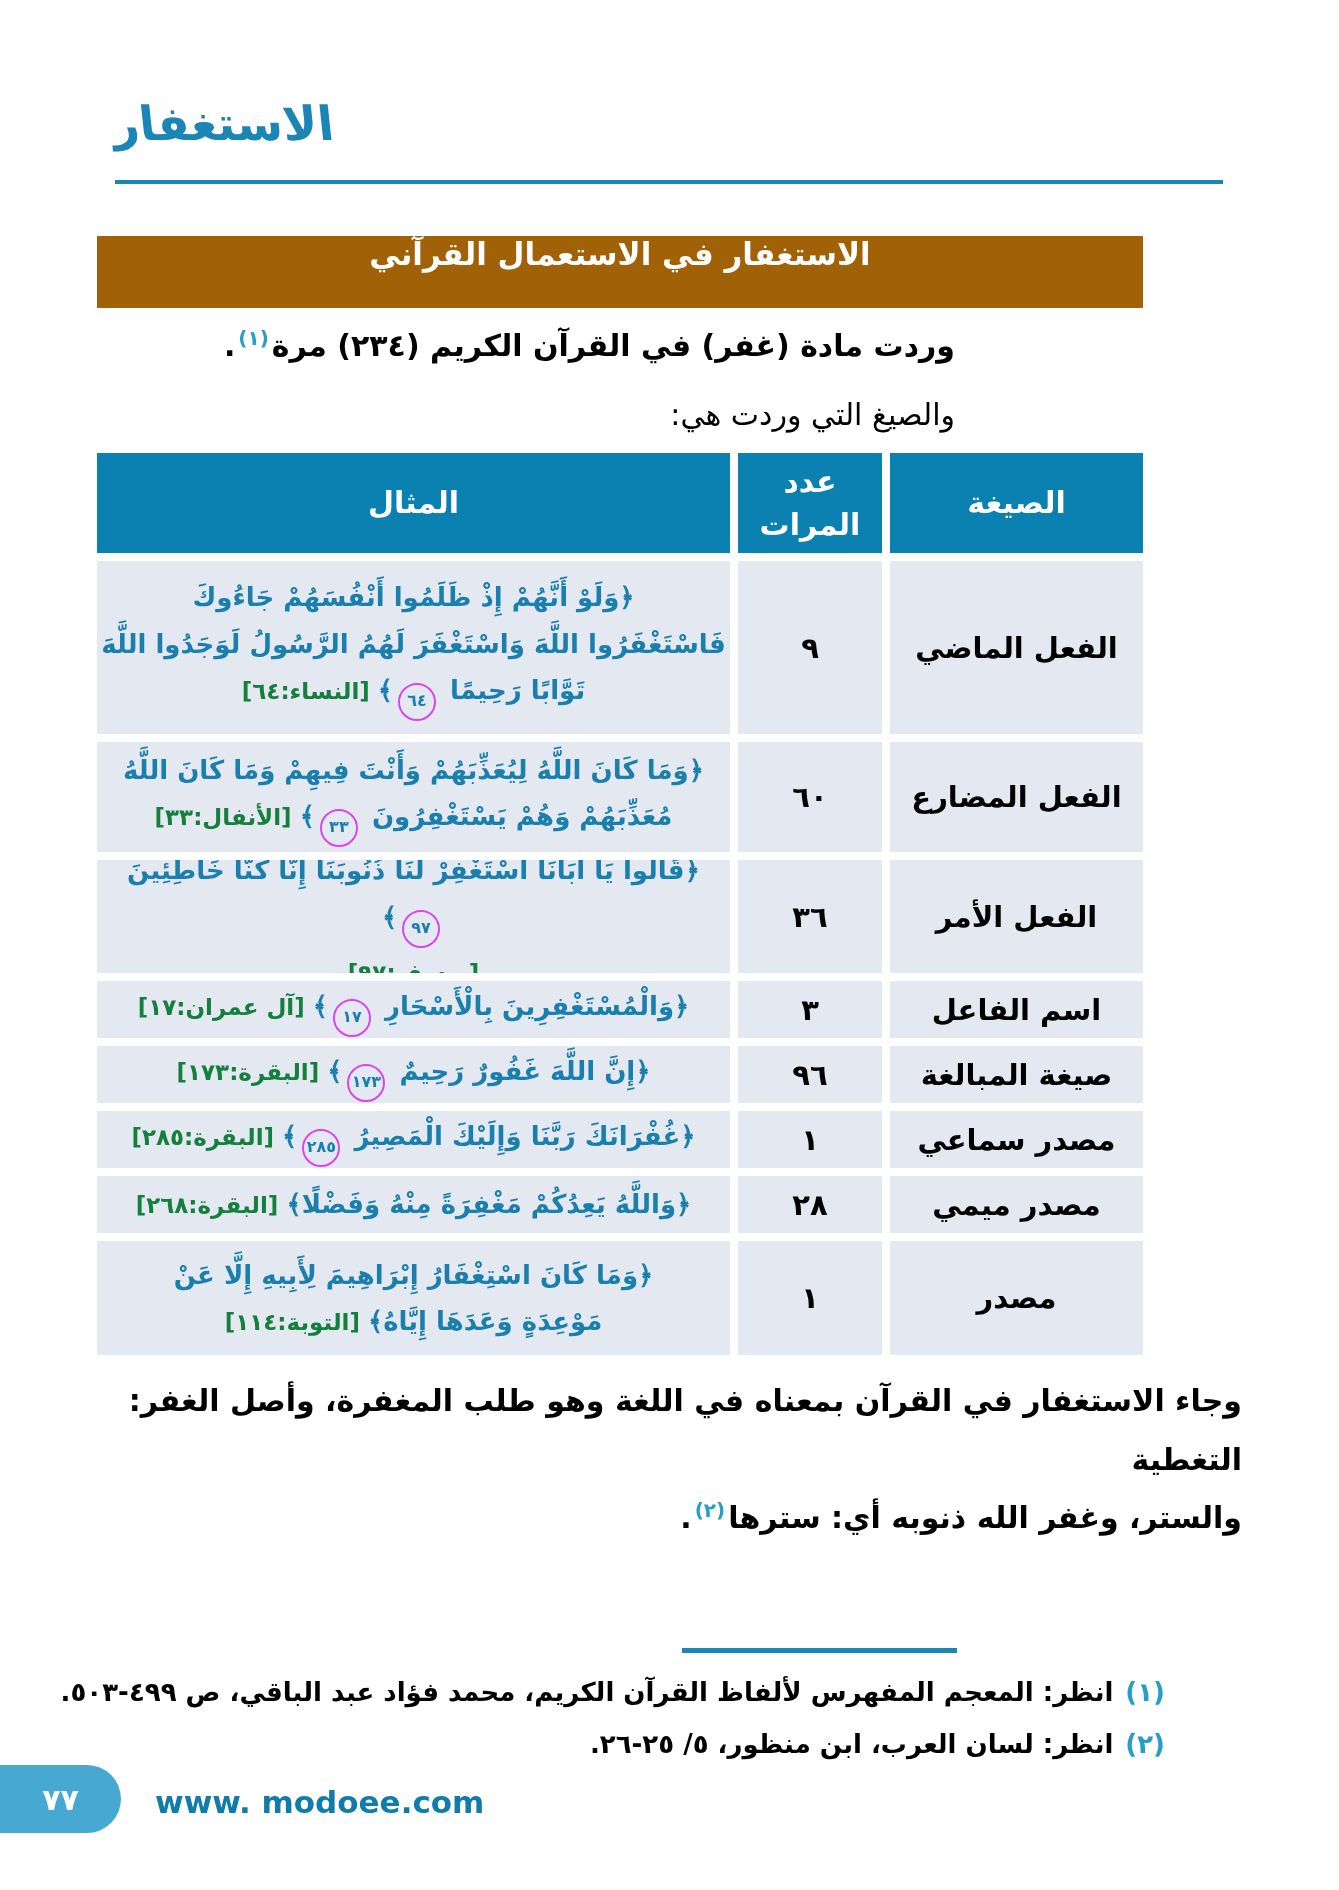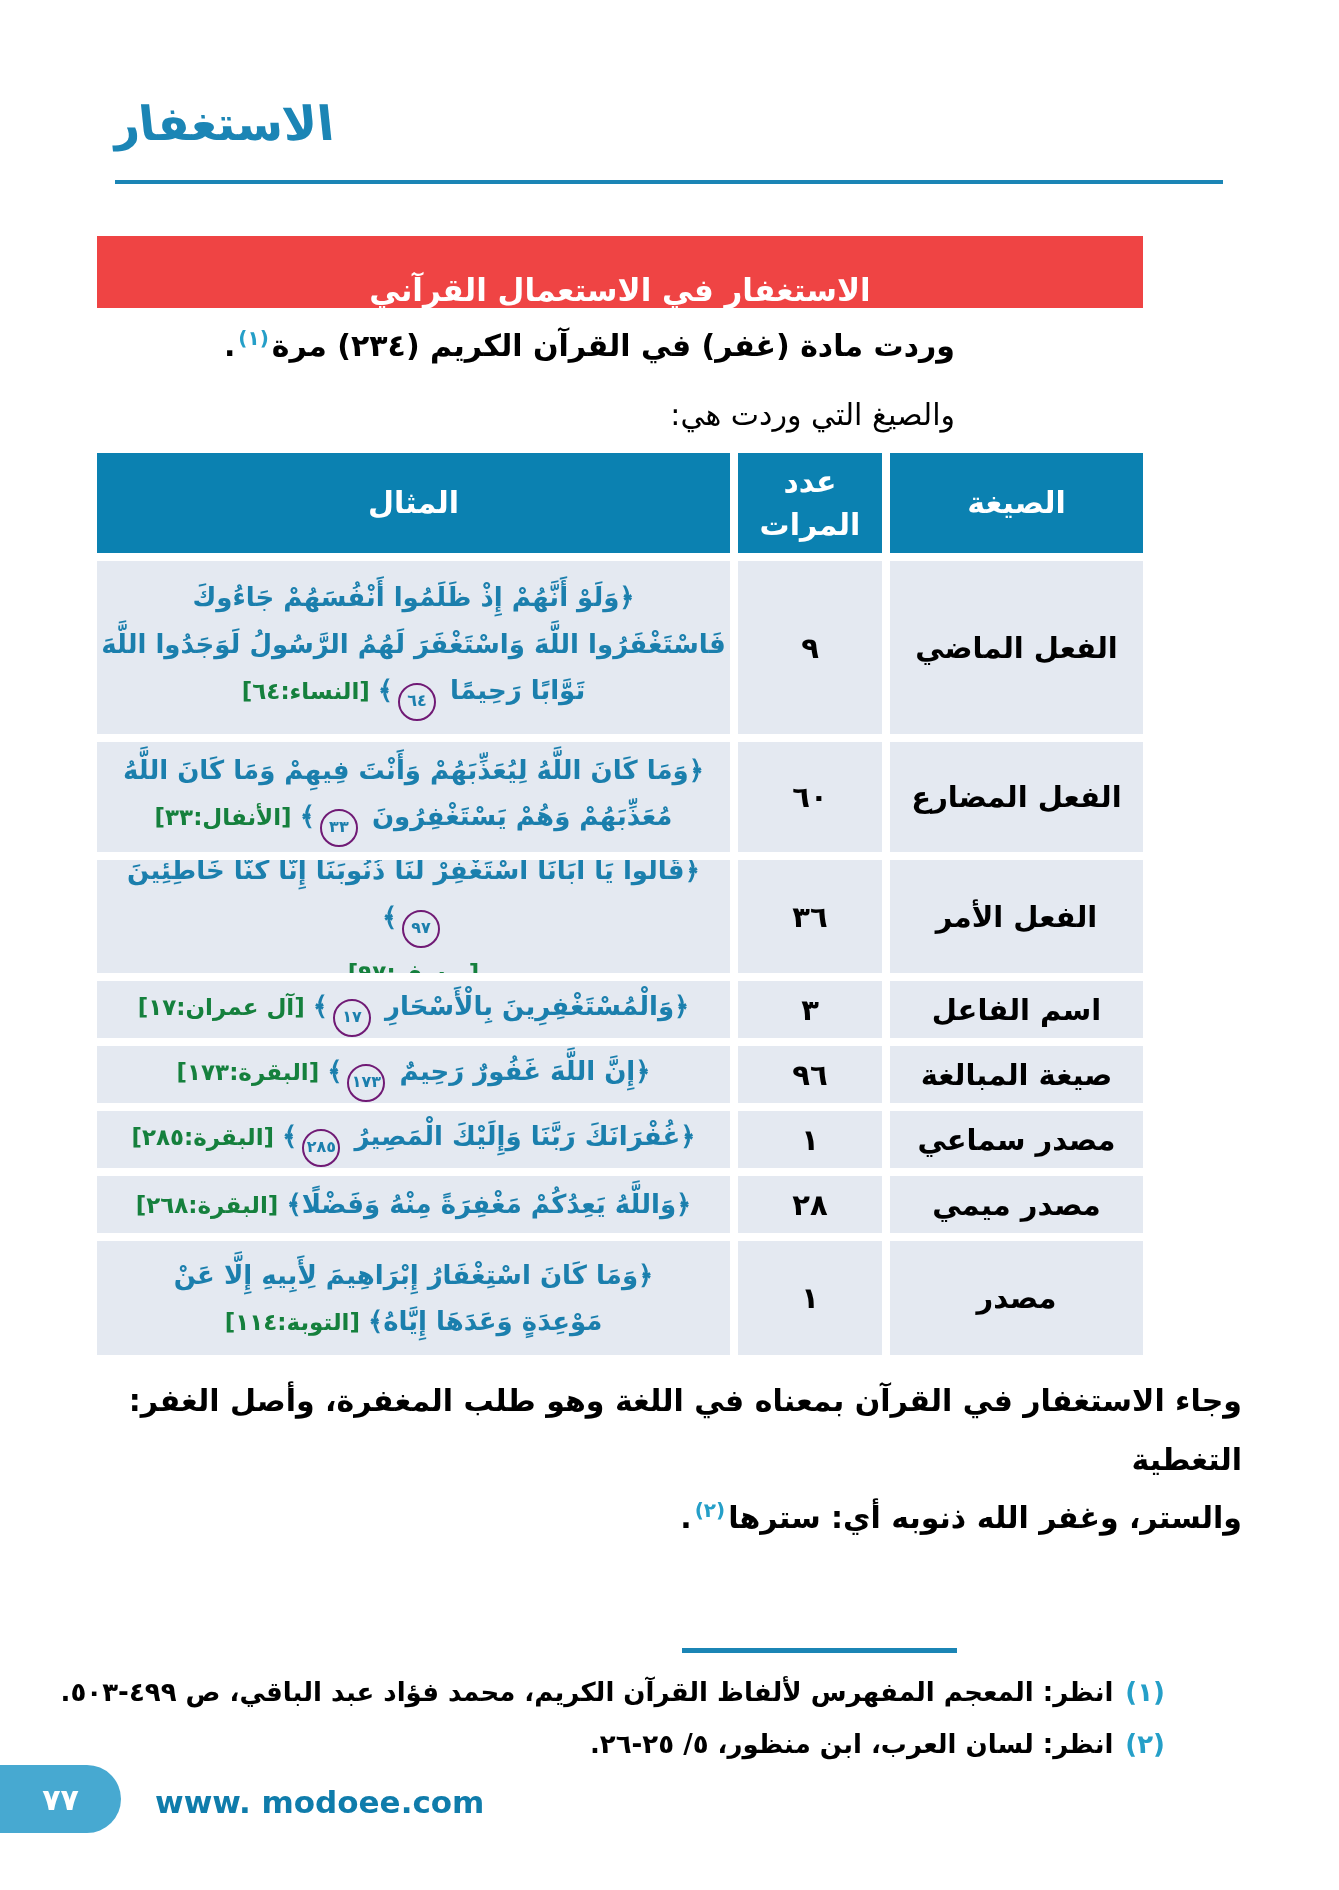--- a/index.html
+++ b/index.html
@@ -16,22 +16,22 @@
     transform:skewX(6deg);
   }
   .chapter-rule {
     position:absolute; left:115px; top:180px; width:1108px; height:4px;
     background:#1b85b5;
   }
 
   
   .banner {
     position:absolute; left:97px; top:236px; width:1046px; height:72px;
-    background:#ef4444; color:#ffffff;
-    display:flex; align-items:flex-end; justify-content:center;
+    background:#a16207; color:#ffffff;
+    display:flex; align-items:flex-start; justify-content:center;
     font-size:31px; font-weight:bold;
   }
 
   
   .intro1 { position:absolute; right:384px; top:326px; font-size:30px; font-weight:bold; white-space:nowrap; }
   .intro2 { position:absolute; right:384px; top:397px; font-size:30px; font-weight:normal; white-space:nowrap; }
   .fn-sup { color:#259fc8; font-size:20px; vertical-align:super; font-weight:bold; margin:0 3px; }
 
   
   .qtable {
@@ -49,21 +49,21 @@
     background:#0b81b1; color:#ffffff; font-weight:bold; font-size:30px;
     text-align:center; line-height:1.45; padding:0 14px;
   }
   .cell.form  { font-weight:bold; font-size:29px; padding:12px 12px; text-align:center; }
   .cell.count { font-size:29px; font-weight:bold; }
   .cell.example { padding:4px 4px; }
   .ex-inner { width:100%; text-align:center; color:#1b7fad; font-weight:bold; font-size:26px; }
   .verse { white-space:pre-line; line-height:1.78; }
   .ayah {
     display:inline-block; width:34px; height:34px; line-height:31px;
-    border:2px solid #701a75; border-radius:50%;
+    border:2px solid #d946ef; border-radius:50%;
     font-size:16px; text-align:center; vertical-align:-7px; margin:0 5px;
     color:#1b7fad; font-weight:bold;
   }
   .ayah:empty { display:none; }
   .ref { color:#15803d; font-size:23px; font-weight:bold; margin-right:8px; white-space:nowrap; }
   .ref.block { display:block; margin-top:12px; margin-right:0; }
 
   
   .closing {
     position:absolute; left:97px; right:97px; top:1372px;

